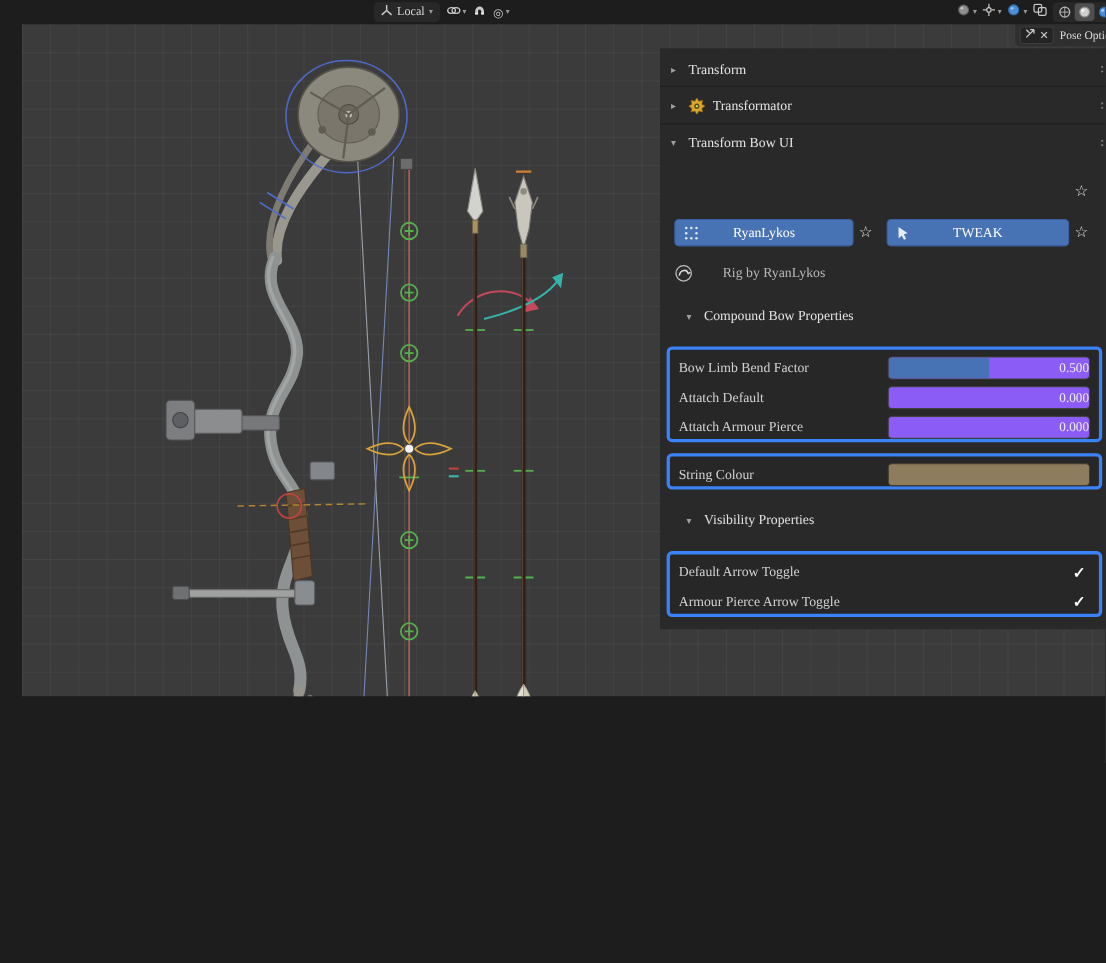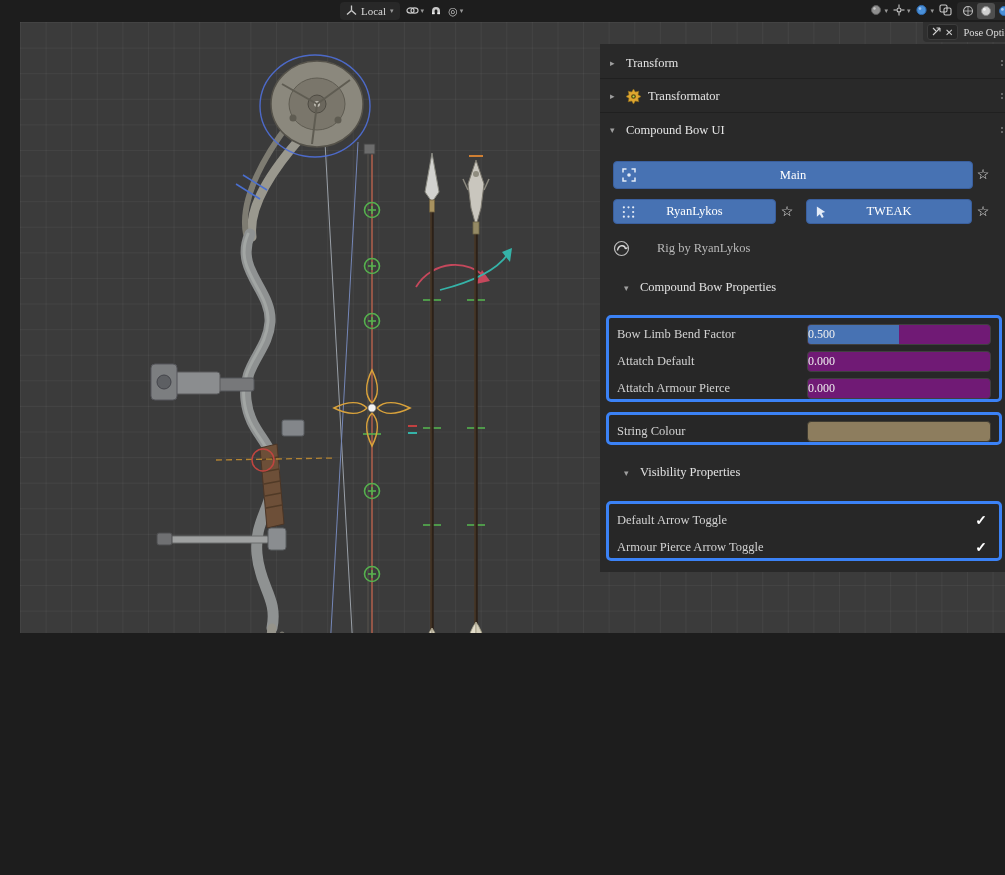--- a/index.html
+++ b/index.html
@@ -50,22 +50,22 @@
             color:#ffffff;display:flex;align-items:center;justify-content:center;font-size:12.5px;}
   .btn-blue .bicon{position:absolute;left:8px;top:50%;transform:translateY(-50%);display:flex;}
   .star{position:absolute;width:22px;height:22px;display:flex;align-items:center;justify-content:center;
         color:#e6e6e6;font-size:14px;}
 
   .rigrow{position:absolute;left:13px;top:196px;display:flex;align-items:center;gap:27px;color:#b8b8b8;}
   .subhead{position:absolute;left:24px;display:flex;align-items:center;gap:7px;color:#e2e2e2;}
 
   .box{position:absolute;left:6px;width:396px;background:#272727;border:3px solid #3b82f6;border-radius:5px;box-sizing:border-box;}
   .row{height:27px;display:flex;align-items:center;padding:0 8px;color:#d2d2d2;}
-  .widget{margin-left:auto;width:184px;height:21px;border-radius:4px;background:#701a75;
-          position:relative;display:flex;align-items:center;justify-content:flex-start;
+  .widget{margin-left:auto;width:184px;height:21px;border-radius:4px;background:#8b5cf6;
+          position:relative;display:flex;align-items:center;justify-content:flex-end;
           color:#efefef;font-size:12px;overflow:hidden;border:1px solid #404040;box-sizing:border-box;}
   .fill{position:absolute;left:0;top:0;bottom:0;background:#4772b3;}
   .val{position:relative;z-index:2;}
   .swatch{margin-left:auto;width:184px;height:21px;border-radius:4px;border:1px solid #403c32;box-sizing:border-box;}
   .check{margin-left:auto;color:#ffffff;font-size:14px;font-weight:bold;padding-right:4px;}
 </style>
 </head>
 <body>
 
 <div class="app">
@@ -384,42 +384,33 @@
           <i></i>
           <i></i>
           <i></i>
           <i></i>
         </span>
     </div>
     <div class="hr" style="top:68px;"></div>
 
     <div class="phead" style="top:75px;">
       <span class="chev">▾</span>
-      <span class="lbl">Compound Bow UI</span>
+      <span class="lbl">Transform Bow UI</span>
       <span class="grip">
           <i></i>
           <i></i>
           <i></i>
           <i></i>
           <i></i>
           <i></i>
           <i></i>
           <i></i>
         </span>
     </div>
 
-    <div class="btn-blue" style="left:13px;top:117px;width:358px;height:26px;">
-      <span class="bicon">
-        <svg width="14" height="14" viewBox="0 0 14 14">
-            <path d="M1,4.5 V1 H4.5 M9.5,1 H13 V4.5 M13,9.5 V13 H9.5 M4.5,13 H1 V9.5" fill="none" stroke="#e4ecf8" stroke-width="1.5"></path>
-            <circle cx="7" cy="7" r="1.8" fill="#e4ecf8"></circle>
-          </svg>
-      </span>
-      <span>Main</span>
-    </div>
     <span class="star" style="left:372px;top:119px;">☆</span>
 
     <div class="btn-blue" style="left:13px;top:155px;width:161px;height:23px;">
       <span class="bicon">
         <svg width="13" height="13" viewBox="0 0 14 14">
             <g fill="#e4ecf8">
               <circle cx="2" cy="2" r="1.2"></circle>
               <circle cx="7" cy="2" r="1.2"></circle>
               <circle cx="12" cy="2" r="1.2"></circle>
               <circle cx="2" cy="7" r="1.2"></circle>

